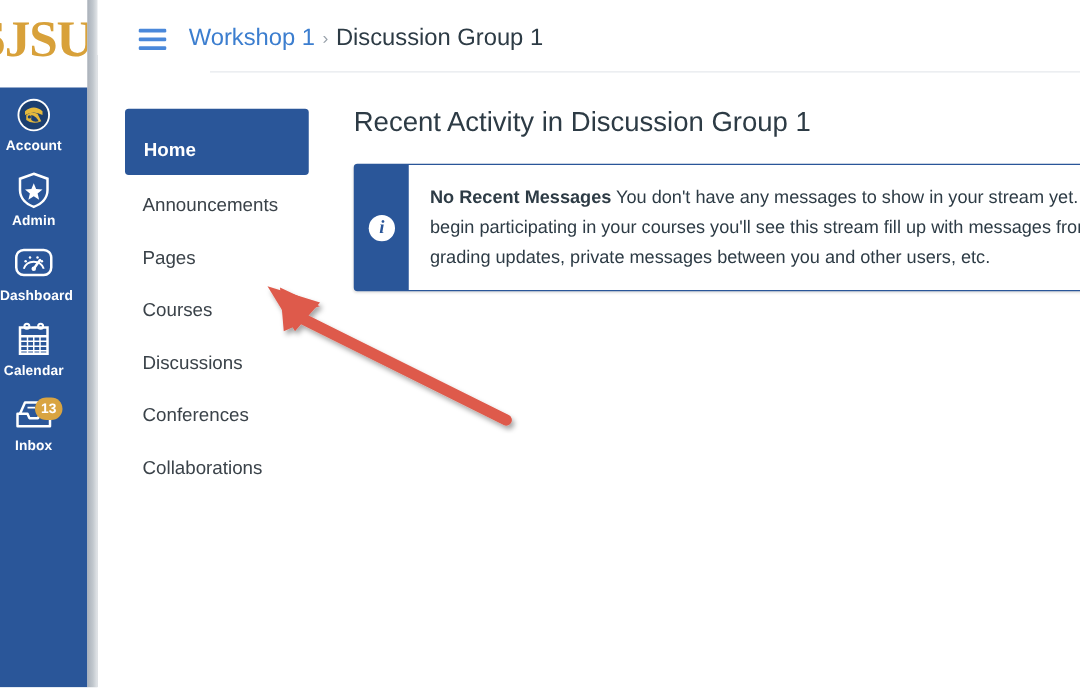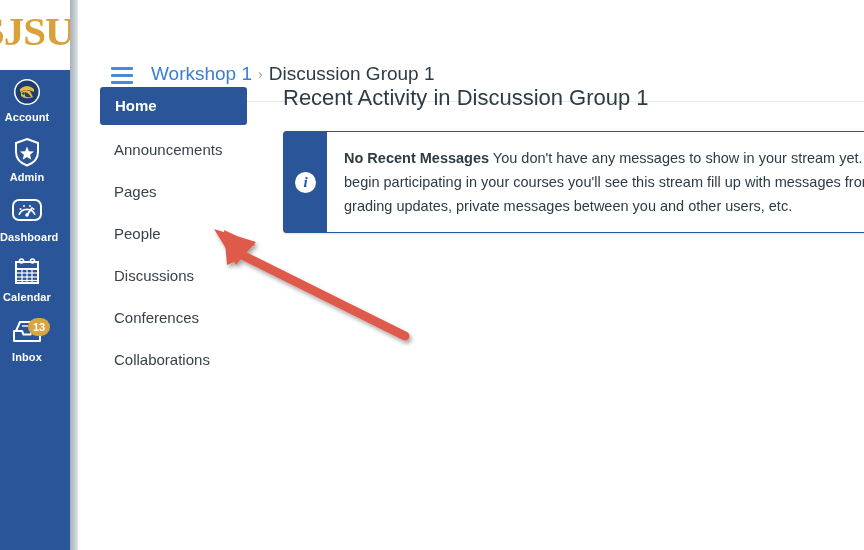--- a/index.html
+++ b/index.html
@@ -105,21 +105,20 @@
     width: 8px; height: 550px;
     background: linear-gradient(to right, #AAB1BA 0%, #C2C8CE 55%, #E3E6E9 100%);
   }
 
   
   #header {
     position: absolute;
     left: 78px; top: 0;
     width: 786px; height: 44px;
     background: #ffffff;
-    margin-top: 44px;
   }
   #hamburger {
     position: absolute;
     left: 33px; top: 23px;
     width: 22px; height: 17px;
     cursor: pointer;
   }
   #hamburger span {
     display: block;
     width: 22px; height: 3px;
@@ -172,21 +171,21 @@
     cursor: pointer;
     border-radius: 3px;
     margin-bottom: 8px;
     white-space: nowrap;
   }
   .course-nav-item.active {
     background: #2A5699;
     color: #ffffff;
     font-weight: bold;
     width: 147px;
-    padding: 10px 10px 10px 15px;
+    padding: 25px 10px 10px 15px;
   }
 
   
   #content {
     position: absolute;
     left: 283px; top: 84px;
     width: 700px;
   }
   #page-title {
     font-size: 22px;
@@ -346,21 +345,21 @@
       <span class="crumb-link">Workshop 1</span><span class="crumb-sep">›</span><span class="crumb-current">Discussion Group 1</span>
     </div>
 
     <div id="header-rule"></div>
   </div>
 
   <nav id="course-nav">
     <a class="course-nav-item active">Home</a>
     <a class="course-nav-item">Announcements</a>
     <a class="course-nav-item">Pages</a>
-    <a class="course-nav-item">People</a>
+    <a class="course-nav-item">Courses</a>
     <a class="course-nav-item">Discussions</a>
     <a class="course-nav-item">Conferences</a>
     <a class="course-nav-item">Collaborations</a>
   </nav>
 
   <main id="content">
     <h1 id="page-title">Recent Activity in Discussion Group 1</h1>
 
     <div id="alert">
       <div id="alert-band">

